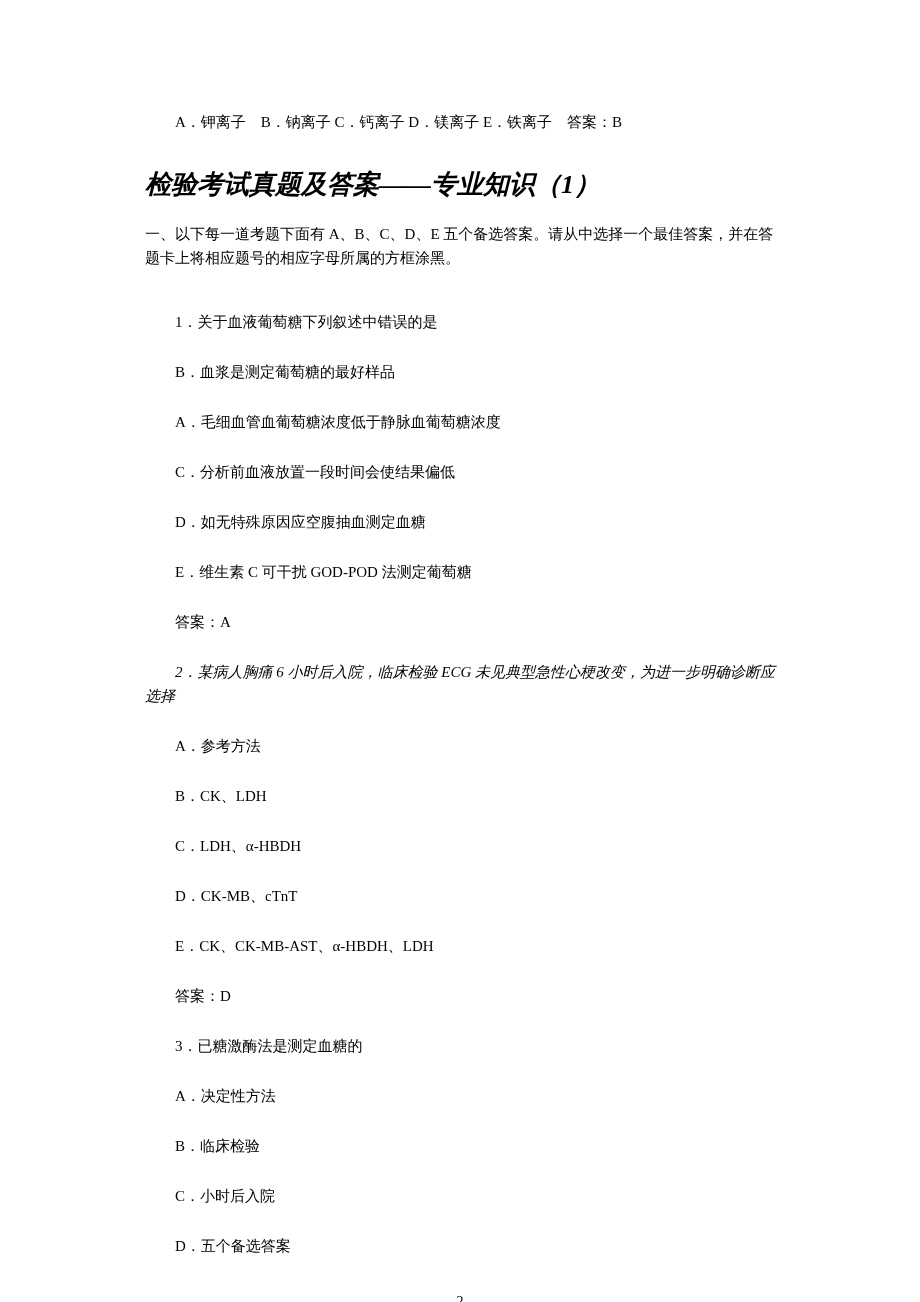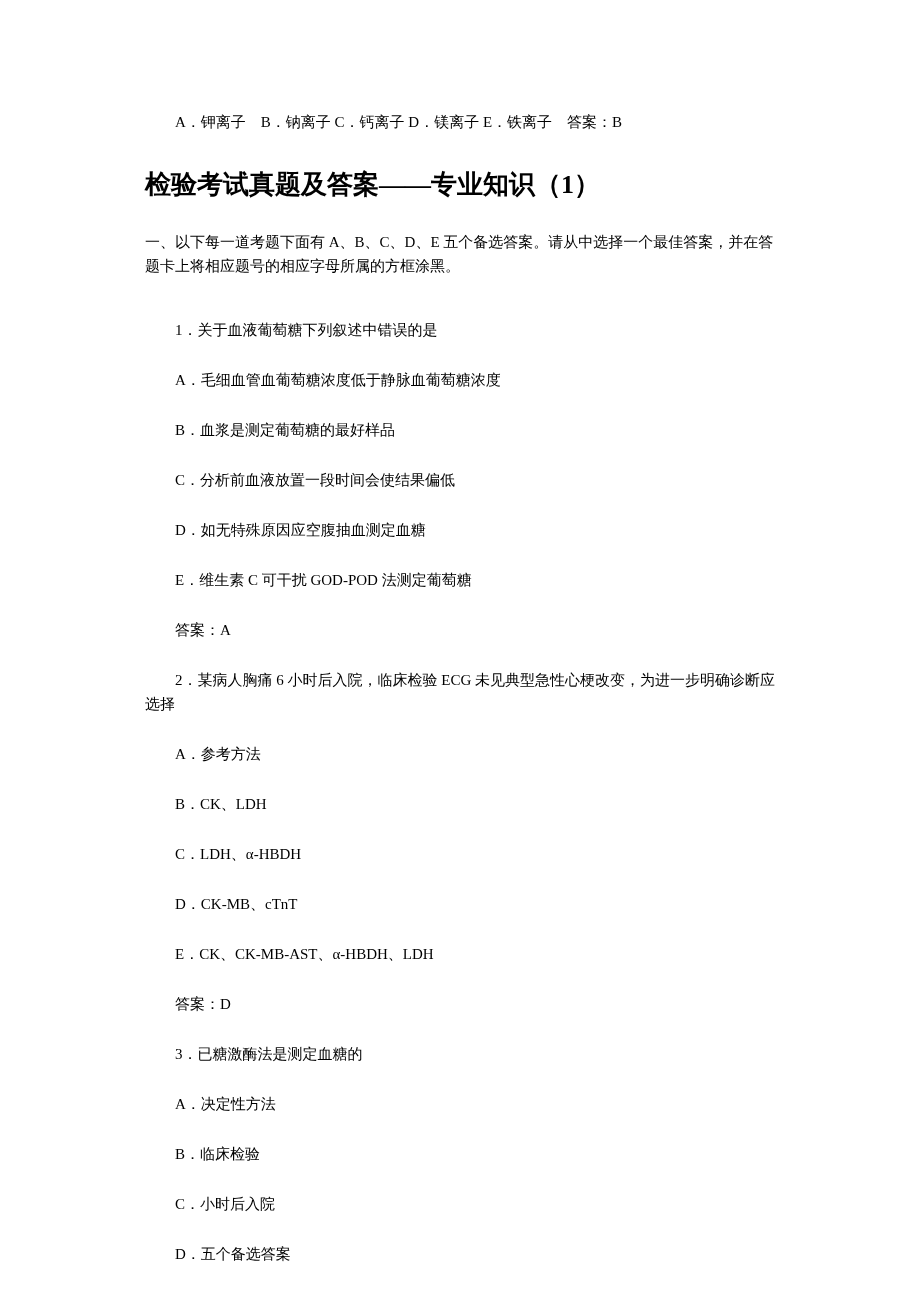--- a/index.html
+++ b/index.html
@@ -18,31 +18,33 @@
       box-sizing: border-box;
       position: relative;
     }
     .prev-line {
       margin-left: 2em;
       margin-bottom: 30px;
     }
     .title {
       font-size: 26px;
       font-weight: bold;
-      margin-bottom: 24px;
+      margin-bottom: 16px;
+      font-style: italic;
     }
     .intro {
       margin-bottom: 40px;
     }
     .qline, .optline, .ansline {
       margin-left: 2em;
       margin-bottom: 26px;
     }
     .qline2 {
       margin-bottom: 26px;
+      font-style: italic;
     }
     .page-num {
       position: absolute;
       bottom: 30px;
       left: 0;
       width: 100%;
       text-align: center;
       font-size: 14px;
     }
   </style>
@@ -51,22 +53,22 @@
 
 <div class="page">
 
   <div class="prev-line">A．钾离子　B．钠离子 C．钙离子 D．镁离子 E．铁离子　答案：B</div>
 
   <div class="title">检验考试真题及答案——专业知识（1）</div>
 
   <div class="intro">一、以下每一道考题下面有 A、B、C、D、E 五个备选答案。请从中选择一个最佳答案，并在答题卡上将相应题号的相应字母所属的方框涂黑。</div>
 
   <div class="qline">1．关于血液葡萄糖下列叙述中错误的是</div>
+  <div class="optline">B．血浆是测定葡萄糖的最好样品</div>
   <div class="optline">A．毛细血管血葡萄糖浓度低于静脉血葡萄糖浓度</div>
-  <div class="optline">B．血浆是测定葡萄糖的最好样品</div>
   <div class="optline">C．分析前血液放置一段时间会使结果偏低</div>
   <div class="optline">D．如无特殊原因应空腹抽血测定血糖</div>
   <div class="optline">E．维生素 C 可干扰 GOD-POD 法测定葡萄糖</div>
   <div class="ansline">答案：A</div>
 
   <div class="qline2">　　2．某病人胸痛 6 小时后入院，临床检验 ECG 未见典型急性心梗改变，为进一步明确诊断应选择</div>
   <div class="optline">A．参考方法</div>
   <div class="optline">B．CK、LDH</div>
   <div class="optline">C．LDH、α-HBDH</div>
   <div class="optline">D．CK-MB、cTnT</div>

